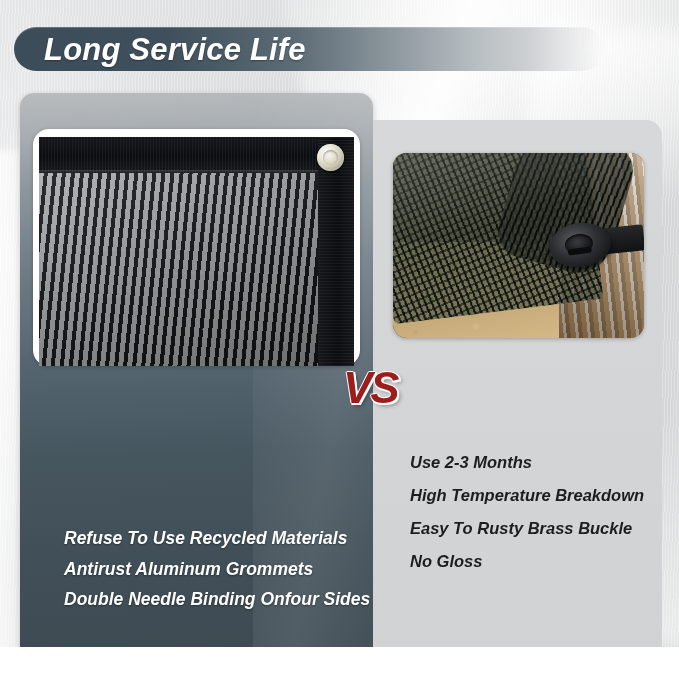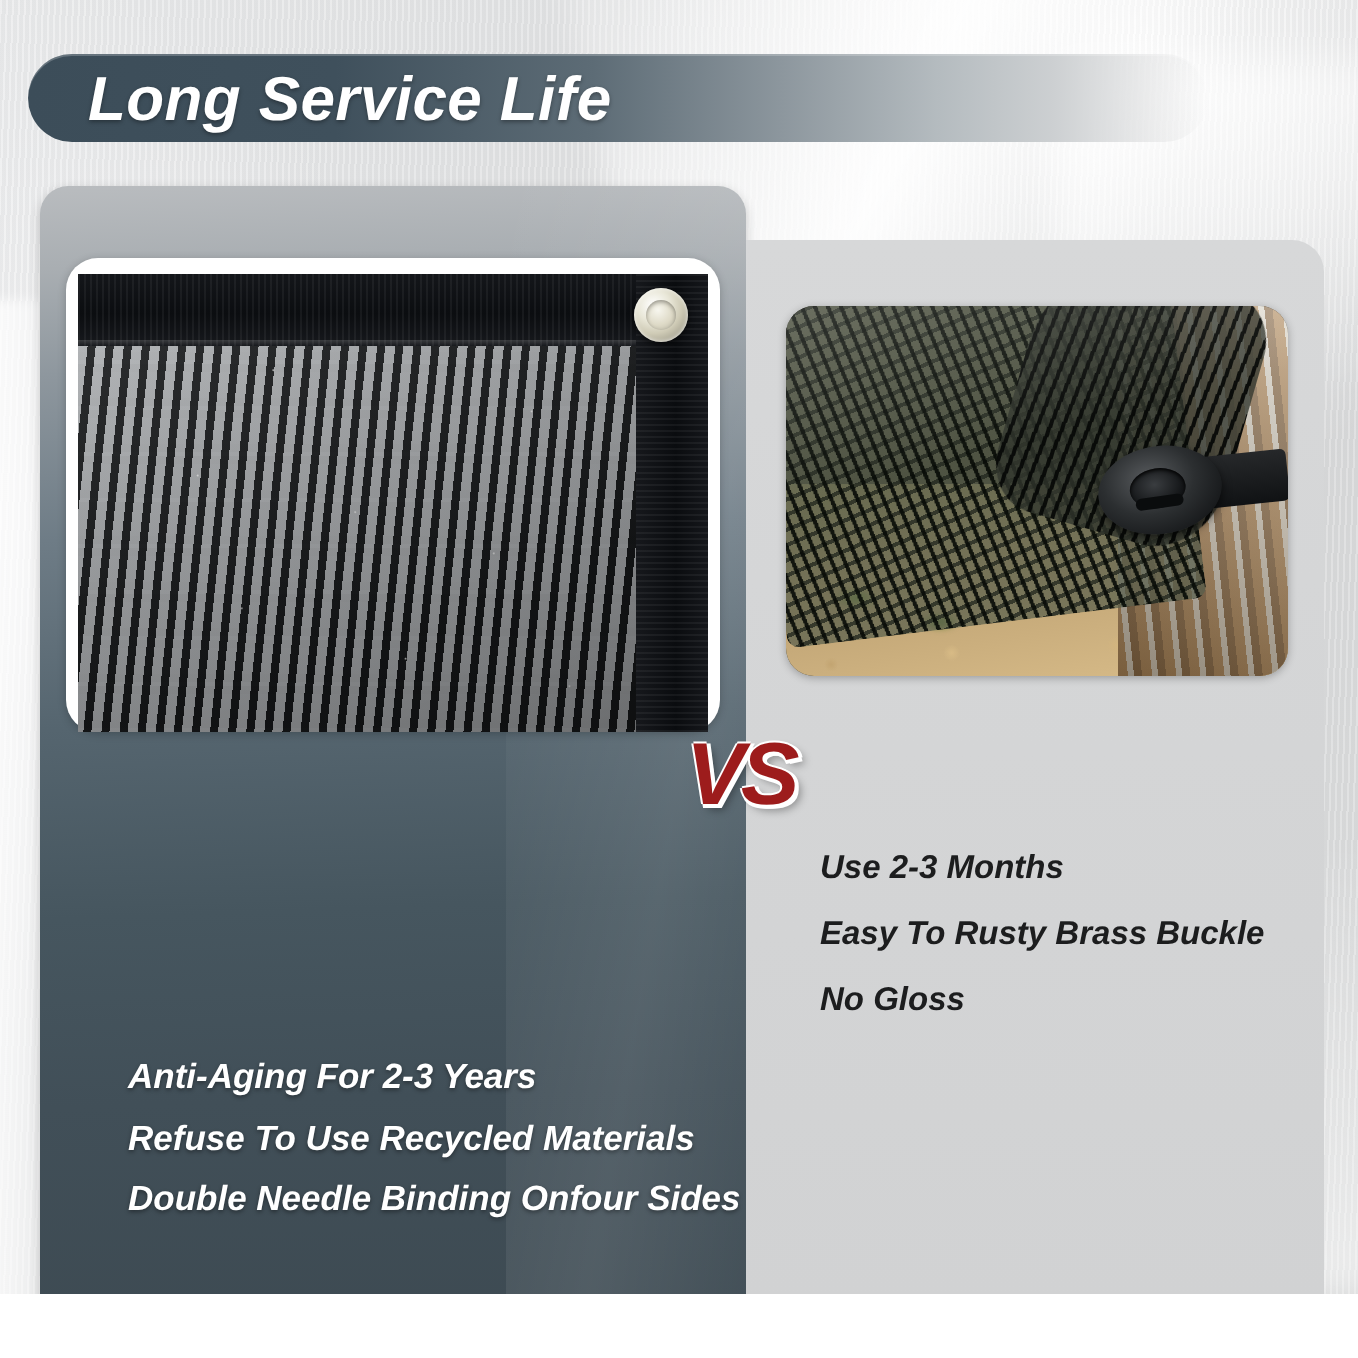--- a/index.html
+++ b/index.html
@@ -365,21 +365,21 @@
     font-weight: 700;
     font-style: italic;
     color: #ffffff;
     line-height: 30.5px;
     white-space: nowrap;
     text-shadow: 0 1px 2px rgba(0,0,0,.40);
   }
 
   #right-list {
     position: absolute;
-    left: 410px; top: 418px;
+    left: 410px; top: 446px;
     width: 266px;
   }
   #right-list .item {
     font-size: 16.5px;
     font-weight: 700;
     font-style: italic;
     color: #1c1d1e;
     line-height: 33px;
     white-space: nowrap;
   }
@@ -407,22 +407,22 @@
         <div class="mesh"></div>
         <div class="mesh-sparkle"></div>
         <div class="mesh-shade"></div>
         <div class="tape-top"></div>
         <div class="tape-right"></div>
         <div id="grommet"></div>
       </div>
     </div>
 
     <div id="left-list">
-      <div class="item">Anti-Aging For 2-3 Years</div>
       <div class="item">Refuse To Use Recycled Materials</div>
+      <div class="item">Antirust Aluminum Grommets</div>
       <div class="item">Double Needle Binding Onfour Sides</div>
 
     </div>
   </div>
 
   <div id="right-panel">
     <div id="right-photo">
       <div class="rp-ground"></div>
       <div class="rp-greens"></div>
       <div class="rp-fence"></div>
@@ -430,19 +430,20 @@
       <div class="rp-net"></div>
       <div class="rp-net-2"></div>
       <div class="rp-strap"></div>
       <div class="rp-buckle"></div>
       <div class="rp-gloss"></div>
     </div>
   </div>
 
   <div id="right-list">
     <div class="item">Use 2-3 Months</div>
+    <div class="item">High Temperature Breakdown</div>
     <div class="item">Easy To Rusty Brass Buckle</div>
     <div class="item">No Gloss</div>
   </div>
 
   <div id="vs-badge">VS</div>
 
 </div>
 
 </body></html>

